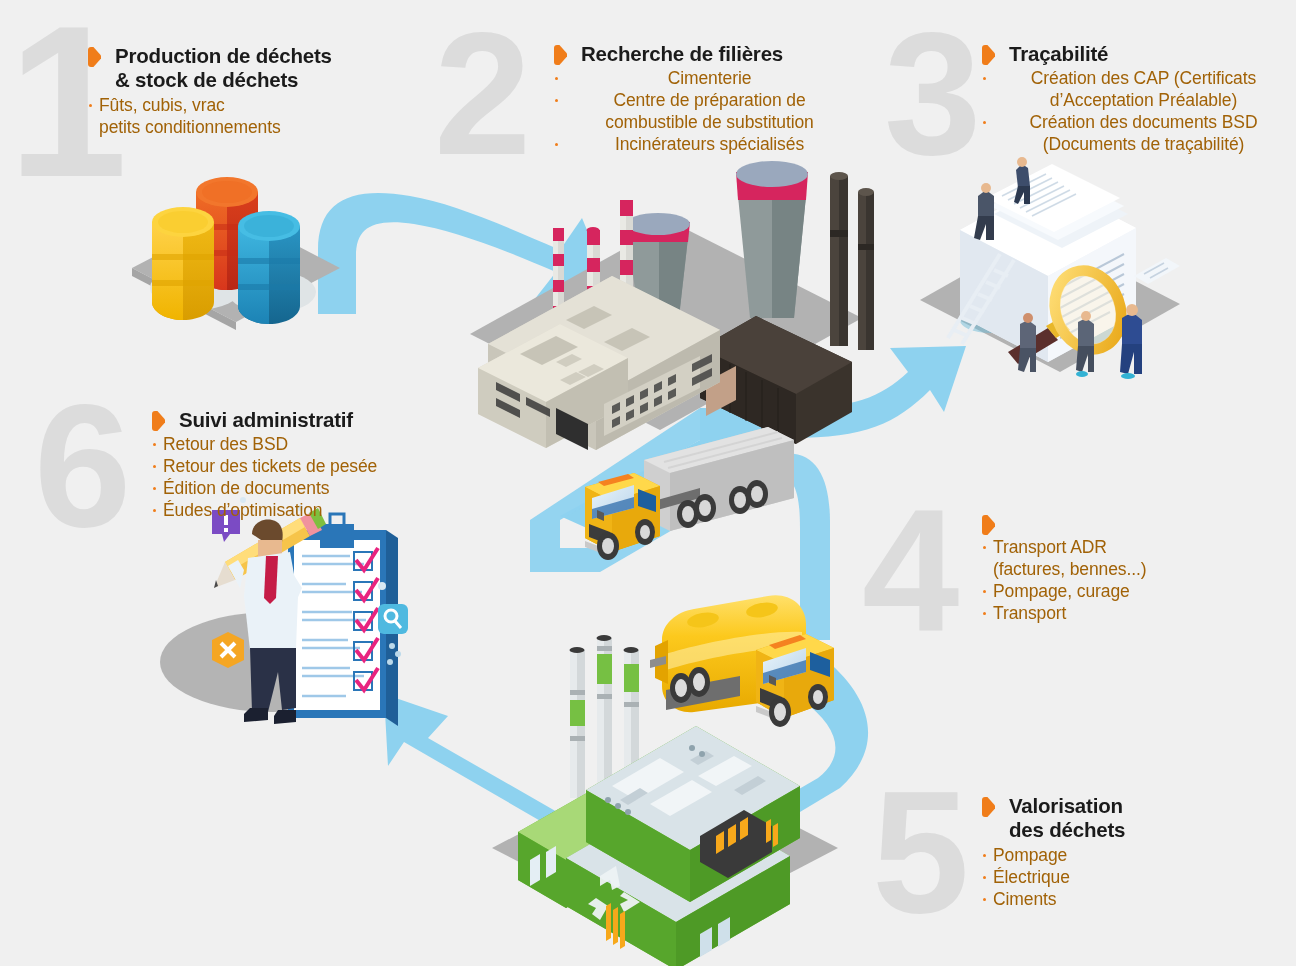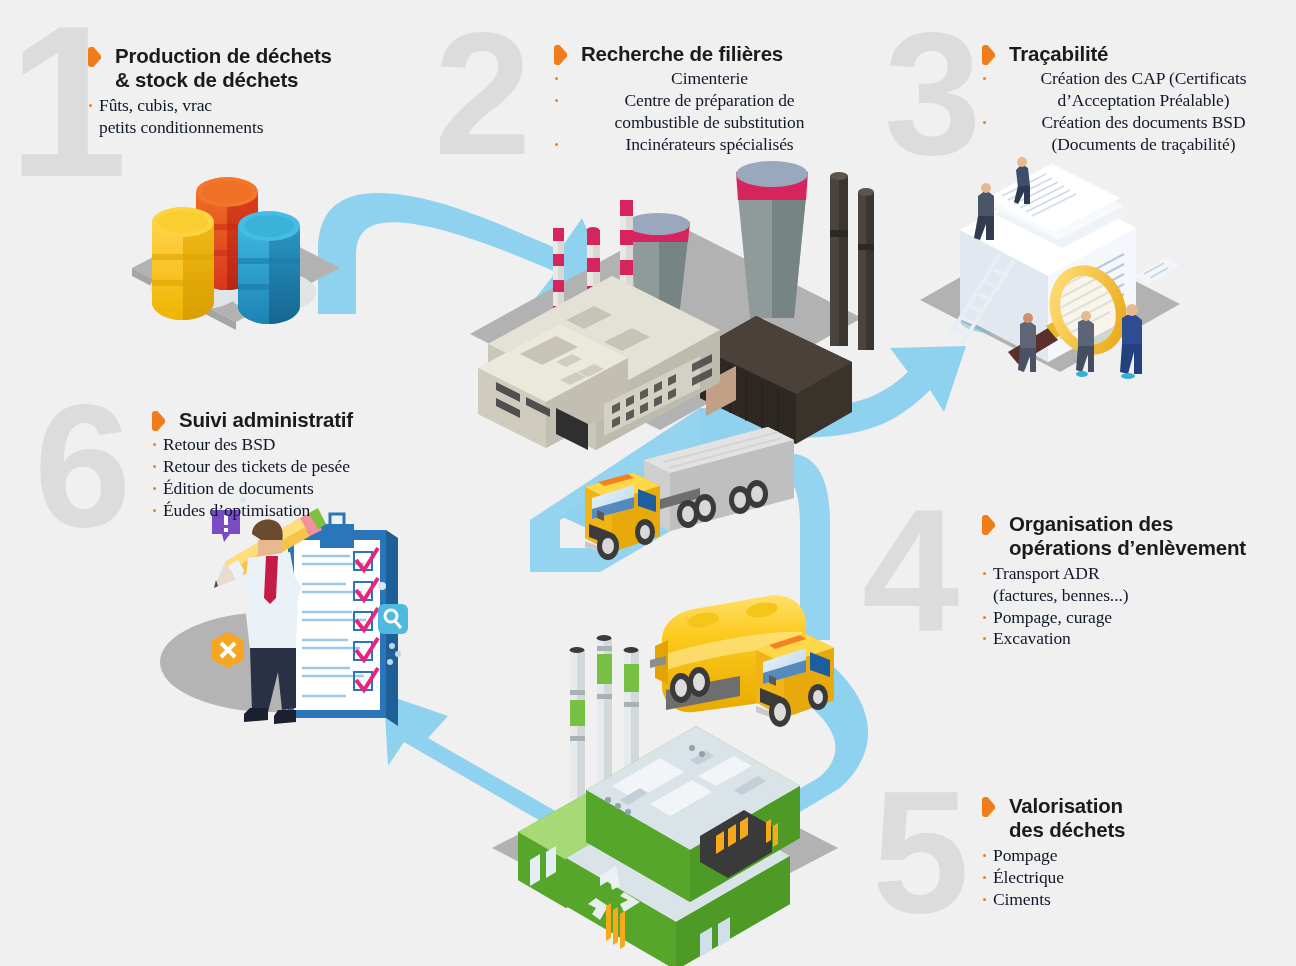--- a/index.html
+++ b/index.html
@@ -40,25 +40,24 @@
     font-size:20.5px;font-weight:700;color:#1b1b1b;
     line-height:1.19;letter-spacing:-0.2px;white-space:pre-line;
   }
   ul.bullets{
     list-style:none;margin:2px 0 0 0;padding:0;
   }
   ul.bullets li{
     position:relative;
     padding-left:11px;
     font-size:17.5px;
-    color:#0f172a;
+    color:#a16207;
     line-height:1.25;
     white-space:pre-line;
     letter-spacing:-0.1px;
-    font-family:Liberation Serif, serif;
   }
   ul.bullets li:before{
     content:"";
     position:absolute;left:1px;top:9px;
     width:3px;height:3px;border-radius:50%;
     background:#f07d1a;
   }
 
   .indent{padding-left:18px;}
 
@@ -697,28 +696,26 @@
       <li>Création des CAP (Certificats
 d’Acceptation Préalable)</li>
       <li>Création des documents BSD
 (Documents de traçabilité)</li>
     </ul>
   </div>
 
   <div class="block" style="left:982px;top:512px;width:308px;">
     <div class="head">
       <span class="marker"></span>
-      <div class="htitle">Organisation des
-opérations d’enlèvement</div>
     </div>
     <ul class="bullets indent">
       <li>Transport ADR
 (factures, bennes...)</li>
       <li>Pompage, curage</li>
-      <li>Excavation</li>
+      <li>Transport</li>
     </ul>
   </div>
 
   <div class="block" style="left:982px;top:794px;width:300px;">
     <div class="head">
       <span class="marker"></span>
       <div class="htitle">Valorisation
 des déchets</div>
     </div>
     <ul class="bullets indent">

